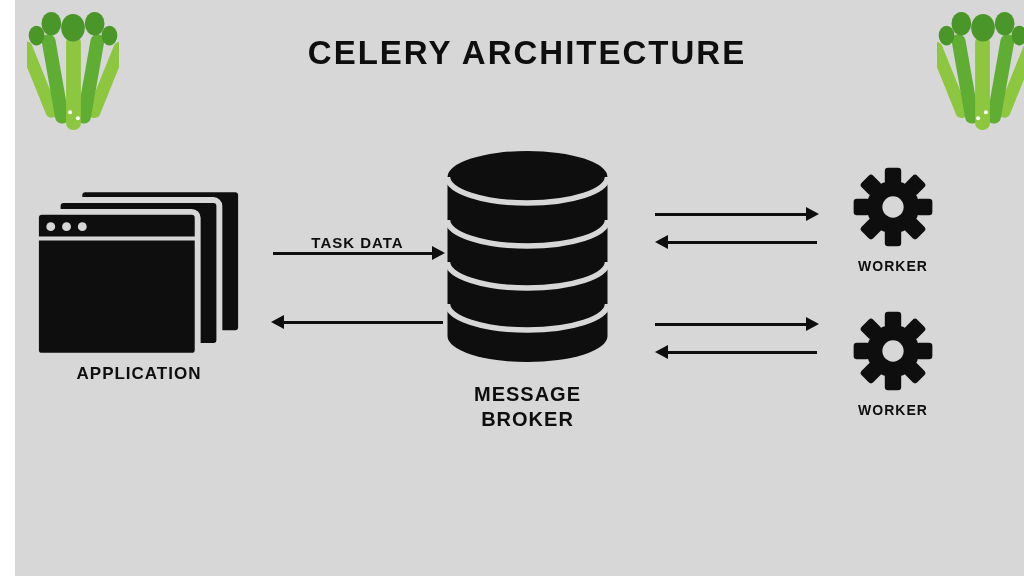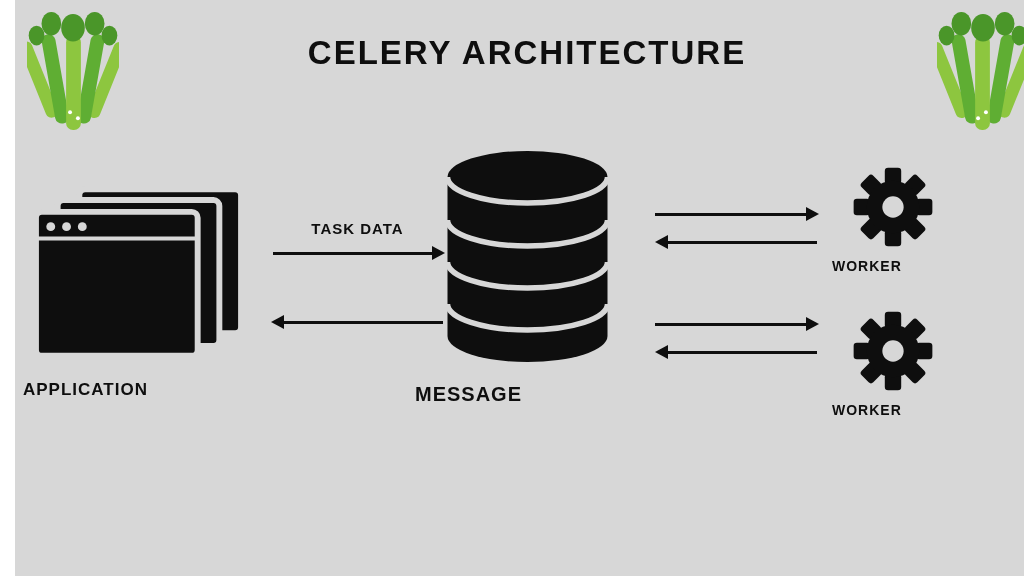--- a/index.html
+++ b/index.html
@@ -23,33 +23,33 @@
   .celery{position:absolute;width:92px;height:128px;}
   .celery.left{left:12px;top:6px;}
   .celery.right{left:922px;top:6px;transform:scaleX(-1);}
   .celery svg,.iconbox svg{width:100%;height:100%;display:block;}
   .iconbox{position:absolute;}
   .app-icon{left:18px;top:185px;width:212px;height:175px;}
   .broker-icon{left:430px;top:150px;width:165px;height:214px;}
   .gear-1{left:837px;top:166px;width:82px;height:82px;}
   .gear-2{left:837px;top:310px;width:82px;height:82px;}
   .label{
-    position:absolute;font-weight:800;color:var(--ink);
+    position:absolute;text-align:center;font-weight:800;color:var(--ink);
     letter-spacing:1px;
   }
-  .app-label{left:8px;top:380px;width:232px;font-size:17px;}
+  .app-label{left:8px;top:364px;width:232px;font-size:17px;}
   .broker-label{left:400px;top:382px;width:225px;font-size:20px;line-height:1.25;}
   .worker-label{left:817px;width:122px;font-size:14px;}
   .worker-label.w1{top:258px;}
   .worker-label.w2{top:402px;}
   .flow-label{
     position:absolute;text-align:center;font-weight:800;font-size:15px;
     letter-spacing:1px;color:var(--ink);
   }
-  .task-data-label{left:255px;top:220px;width:175px;}
+  .task-data-label{left:255px;top:234px;width:175px;}
   .task-id-label{left:255px;top:336px;width:175px;}
   .arrow{position:absolute;height:3px;background:var(--ink);}
   .arrow.right::after{
     content:"";position:absolute;right:-12px;top:-6px;
     border-top:7px solid transparent;border-bottom:7px solid transparent;
     border-left:13px solid var(--ink);
   }
   .arrow.left::before{
     content:"";position:absolute;left:-12px;top:-6px;
     border-top:7px solid transparent;border-bottom:7px solid transparent;
@@ -132,20 +132,21 @@
     <svg viewBox="0 0 165 214" aria-hidden="true">
       <path class="ink" d="M2.5,27 A80,26 0 0 1 162.5,27 L162.5,186 A80,26 0 0 1 2.5,186 Z"></path>
       <path class="sep" d="M2.5,27 A80,26 0 0 0 162.5,27"></path>
       <path class="sep" d="M2.5,70 A80,26 0 0 0 162.5,70"></path>
       <path class="sep" d="M2.5,112 A80,26 0 0 0 162.5,112"></path>
       <path class="sep" d="M2.5,154 A80,26 0 0 0 162.5,154"></path>
     </svg>
   </div>
   <div class="label broker-label">
     <span>MESSAGE</span><br>
+    <span>BROKER</span>
   </div>
 
   <div class="arrow right a-bw1"></div>
   <div class="arrow left a-w1b"></div>
   <div class="arrow right a-bw2"></div>
   <div class="arrow left a-w2b"></div>
 
   <div class="iconbox gear-1">
     <svg viewBox="0 0 100 100" aria-hidden="true">
       <g class="ink">

